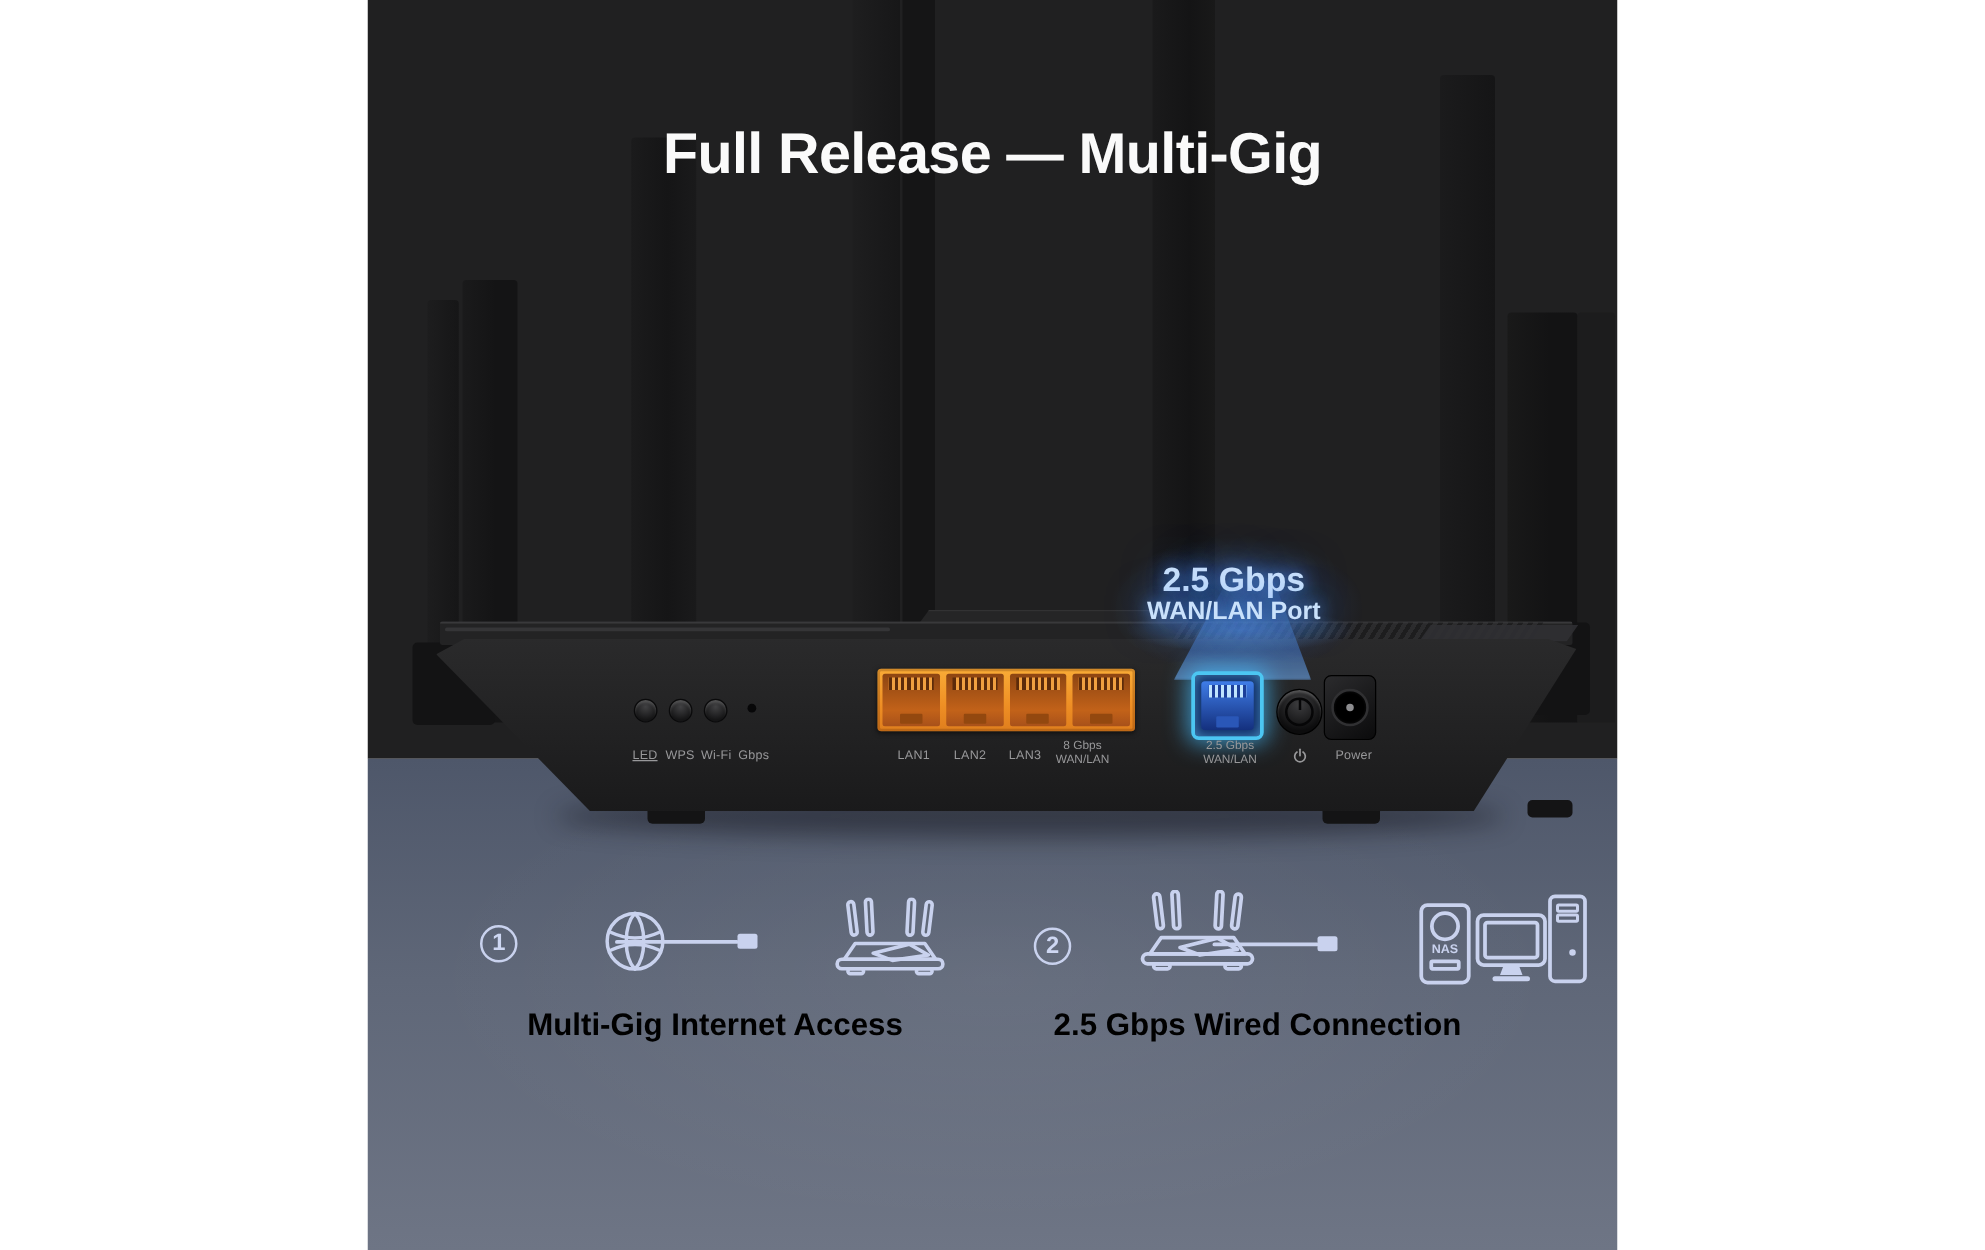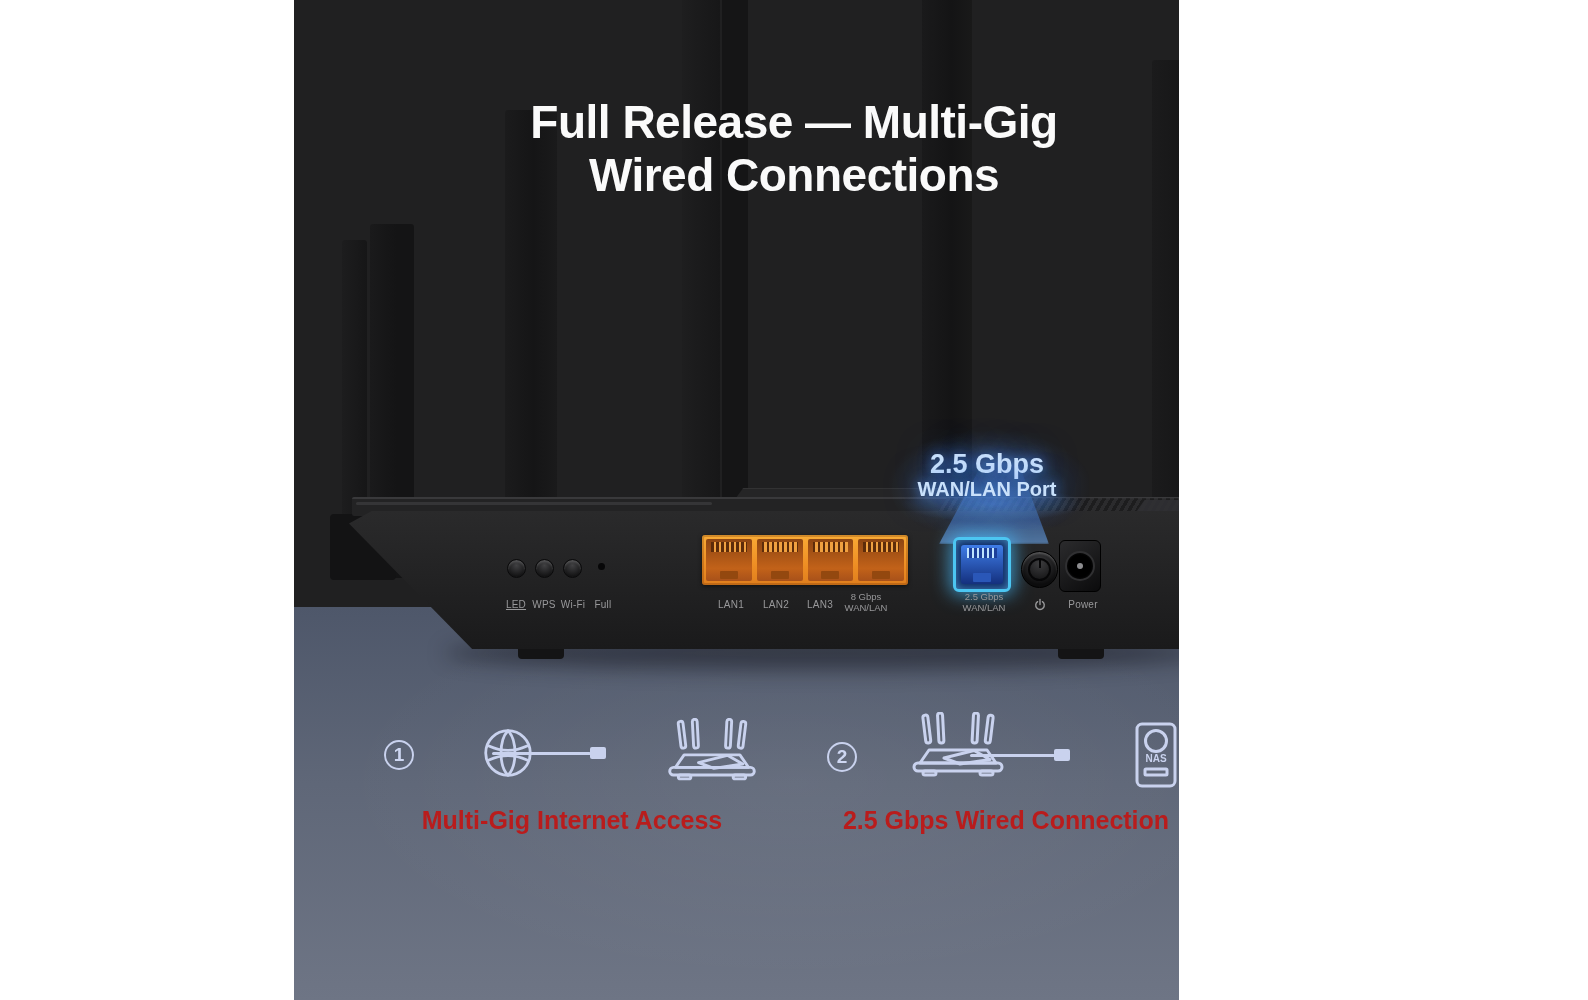--- a/index.html
+++ b/index.html
@@ -1,18 +1,18 @@
 <!DOCTYPE html>
 <html><head>
 <meta charset="utf-8">
 <style>
   html,body{margin:0;padding:0;background:#ffffff;}
   .stage{position:relative;width:1588px;height:1000px;background:#ffffff;overflow:hidden;
          font-family:"Liberation Sans","DejaVu Sans",sans-serif;}
-  .content{position:absolute;left:294px;top:0;width:885px;height:1000px;overflow:hidden;}
+  .content{position:absolute;left:294px;top:0;width:1000px;height:1000px;overflow:hidden;}
 
   
   .bg-top{position:absolute;left:0;top:0;width:1000px;height:607px;background:#202021;z-index:0;}
   .bg-bottom{position:absolute;left:0;top:607px;width:1000px;height:393px;
              background:linear-gradient(180deg,#4e576a 0%,#5f6778 45%,#6e7585 100%);z-index:0;}
   .bg-bottom-sheen{position:absolute;left:0;top:607px;width:1000px;height:393px;
              background:radial-gradient(ellipse at 50% 45%,rgba(255,255,255,0.05),transparent 65%);z-index:0;}
 
   
   .ant{position:absolute;z-index:1;border-radius:3px 3px 0 0;}
@@ -97,21 +97,21 @@
         z-index:7;text-align:center;white-space:nowrap;}
   .pwr-glyph{position:absolute;left:746px;top:598px;transform:translateX(-50%);z-index:7;}
 
   
   .num-badge{position:absolute;width:30px;height:30px;border:2.5px solid #c9d2ee;border-radius:50%;z-index:2;
         color:#ced7f2;font-size:19px;font-weight:600;display:flex;align-items:center;justify-content:center;box-sizing:border-box;}
   .dline{position:absolute;height:3px;background:#c9d2ee;border-radius:2px;z-index:2;}
   .dplug{position:absolute;width:16px;height:12px;background:#c9d2ee;border-radius:2px;z-index:2;}
   .dicon{position:absolute;z-index:2;margin-left:48px;}
   .dicon svg{display:block;}
-  .dlabel{position:absolute;top:806px;transform:translateX(-50%);z-index:2;color:#b91c1c;
+  .dlabel{position:absolute;top:806px;transform:translateX(-50%);z-index:2;color:#000000;
         font-size:25px;font-weight:700;white-space:nowrap;}
   .stroke-icon{fill:none;stroke:#c9d2ee;stroke-width:3;stroke-linecap:round;stroke-linejoin:round;}
 </style>
 </head>
 <body>
 
 <div class="stage">
   <div class="content">
 
     <div class="bg-top"></div>
@@ -123,21 +123,20 @@
     <div class="ant" style="left:211px;top:110px;width:52px;height:452px;background:linear-gradient(90deg,#1b1b1c,#151516 55%,#1a1a1b);"></div>
     <div class="ant" style="left:388px;top:0;width:38px;height:518px;background:linear-gradient(90deg,#1e1e1f,#171718);border-radius:0;"></div>
     <div class="ant" style="left:428px;top:0;width:26px;height:518px;background:#151516;border-radius:0;"></div>
     <div class="ant" style="left:628px;top:0;width:50px;height:522px;background:linear-gradient(90deg,#1a1a1b,#141415 60%,#191919);border-radius:0;"></div>
     <div class="ant" style="left:858px;top:60px;width:44px;height:502px;background:linear-gradient(90deg,#1b1b1c,#151516);"></div>
     <div class="ant" style="left:912px;top:250px;width:56px;height:328px;background:linear-gradient(90deg,#191919,#131314 60%);"></div>
     <div class="ant" style="left:968px;top:250px;width:30px;height:328px;background:#1c1c1d;"></div>
 
     <div class="title">
       <div>Full Release  — Multi-Gig</div>
-      <div>Wired Connections</div>
     </div>
 
     <div class="router-shadow"></div>
     <div class="hinge" style="left:36px;top:514px;width:66px;height:66px;"></div>
     <div class="hinge" style="left:886px;top:498px;width:92px;height:74px;"></div>
     <div class="foot" style="left:224px;top:645px;width:46px;height:14px;"></div>
     <div class="foot" style="left:764px;top:645px;width:46px;height:14px;"></div>
     <div class="foot" style="left:928px;top:640px;width:36px;height:14px;"></div>
     <div class="hump"></div>
     <div class="deck"></div>
@@ -168,21 +167,21 @@
 
     <div class="blue-port">
       <div class="blue-inner"></div>
     </div>
     <div class="pwr-btn"></div>
     <div class="dc-jack"></div>
 
     <div class="lbl" style="left:222px;text-decoration:underline;">LED</div>
     <div class="lbl" style="left:250px;">WPS</div>
     <div class="lbl" style="left:279px;">Wi-Fi</div>
-    <div class="lbl" style="left:309px;">Full</div>
+    <div class="lbl" style="left:309px;">Gbps</div>
     <div class="lbl" style="left:437px;">LAN1</div>
     <div class="lbl" style="left:482px;">LAN2</div>
     <div class="lbl" style="left:526px;">LAN3</div>
     <div class="lbl2" style="left:572px;">
       <div>8 Gbps</div>
       <div>WAN/LAN</div>
     </div>
     <div class="lbl2" style="left:690px;">
       <div>2.5 Gbps</div>
       <div>WAN/LAN</div>

